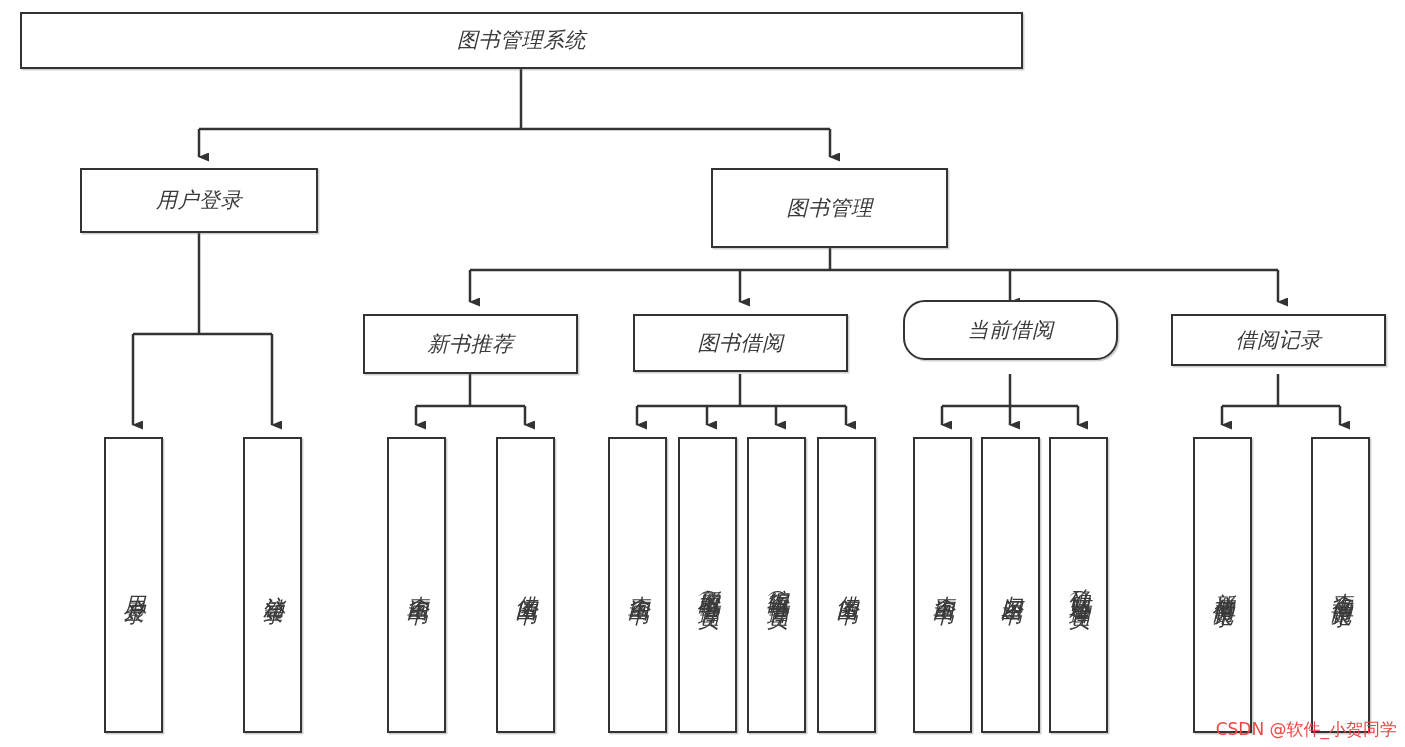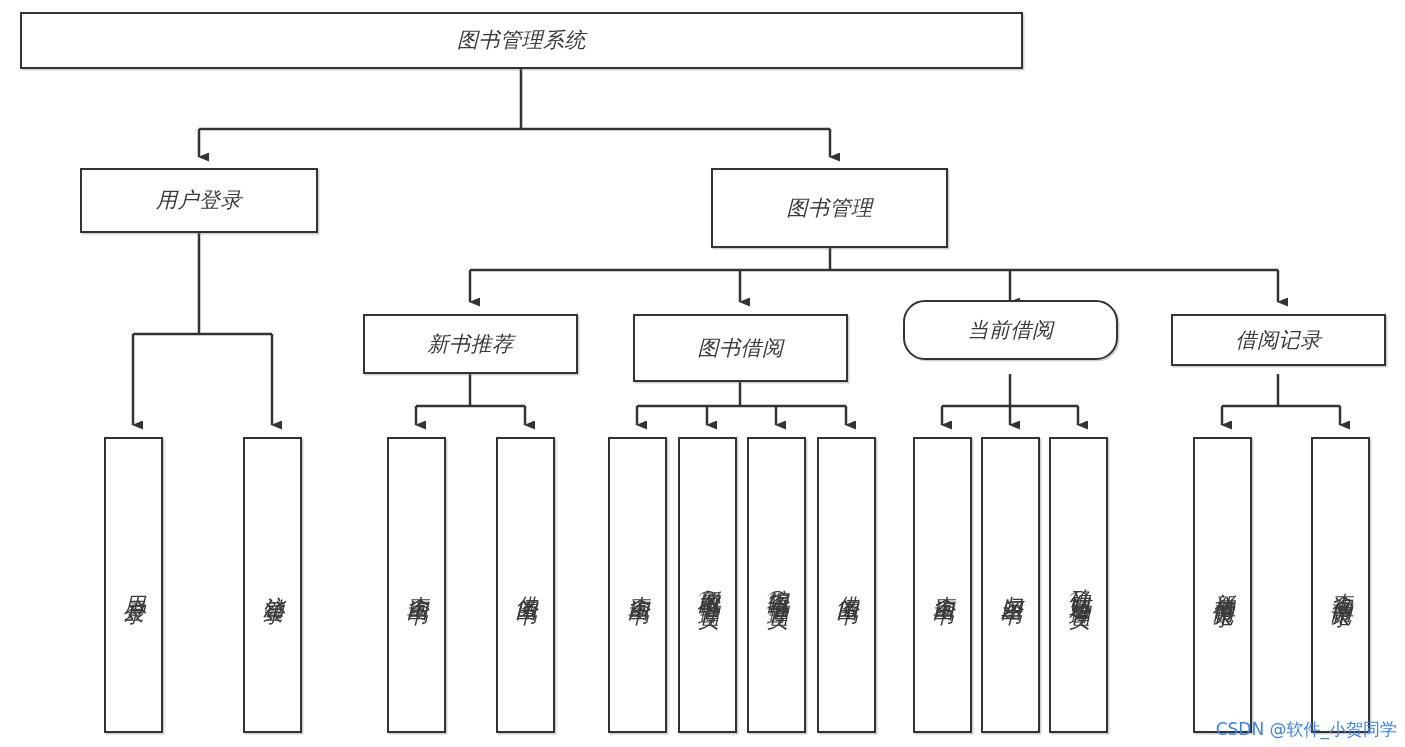--- a/index.html
+++ b/index.html
@@ -64,21 +64,21 @@
     height: 100%;
     display: flex;
     align-items: center;
     justify-content: center;
   }
   .watermark {
     position: absolute;
     right: 8px;
     bottom: 6px;
     font-size: 17px;
-    color: #3b82f6;
+    color: #ef4444;
     white-space: nowrap;
     font-family: "DejaVu Sans", "Liberation Sans", sans-serif;
   }
 </style>
 </head>
 <body>
 
 <div id="diagram-root">
 
   <svg class="diagram-svg" viewBox="0 0 1405 747" xmlns="http://www.w3.org/2000/svg">
@@ -144,21 +144,21 @@
   </div>
 
   <div class="node-box" style="left:711px; top:168px; width:237px; height:80px;">
     <span class="node-label-h">图书管理</span>
   </div>
 
   <div class="node-box" style="left:363px; top:314px; width:215px; height:60px;">
     <span class="node-label-h">新书推荐</span>
   </div>
 
-  <div class="node-box" style="left:633px; top:314px; width:215px; height:68px;">
+  <div class="node-box" style="left:633px; top:314px; width:215px; height:58px;">
     <span class="node-label-h">图书借阅</span>
   </div>
 
   <div class="node-box" style="left:903px; top:300px; width:215px; height:60px;border-radius:22px;">
     <span class="node-label-h">当前借阅</span>
   </div>
 
   <div class="node-box" style="left:1171px; top:314px; width:215px; height:52px;">
     <span class="node-label-h">借阅记录</span>
   </div>

